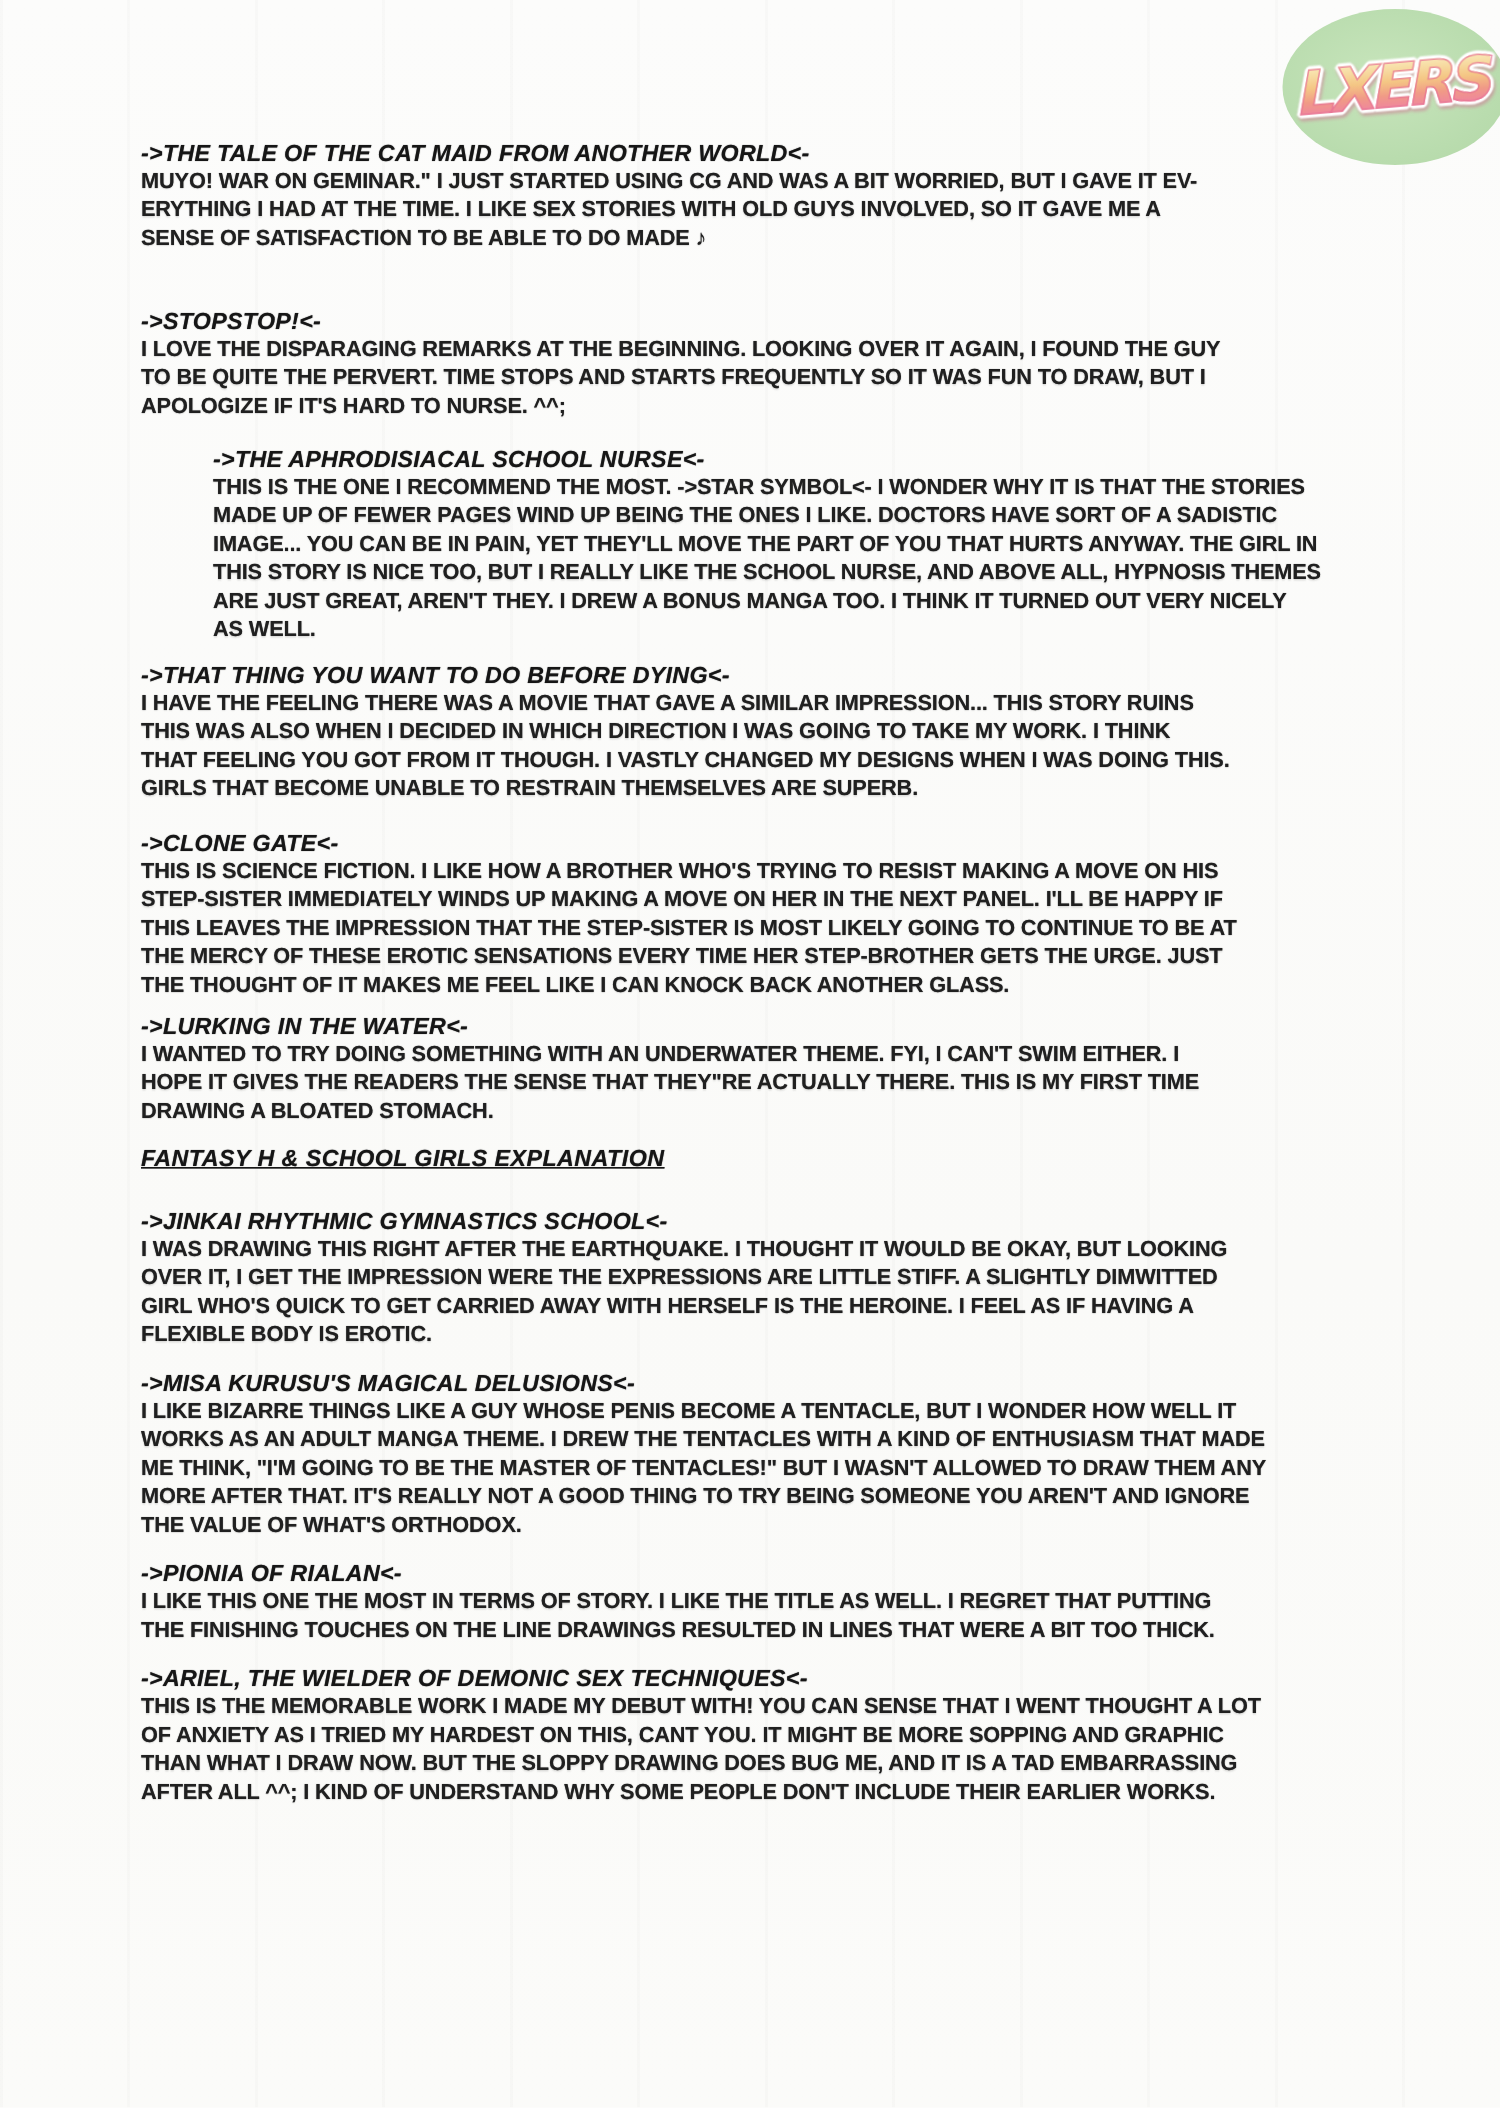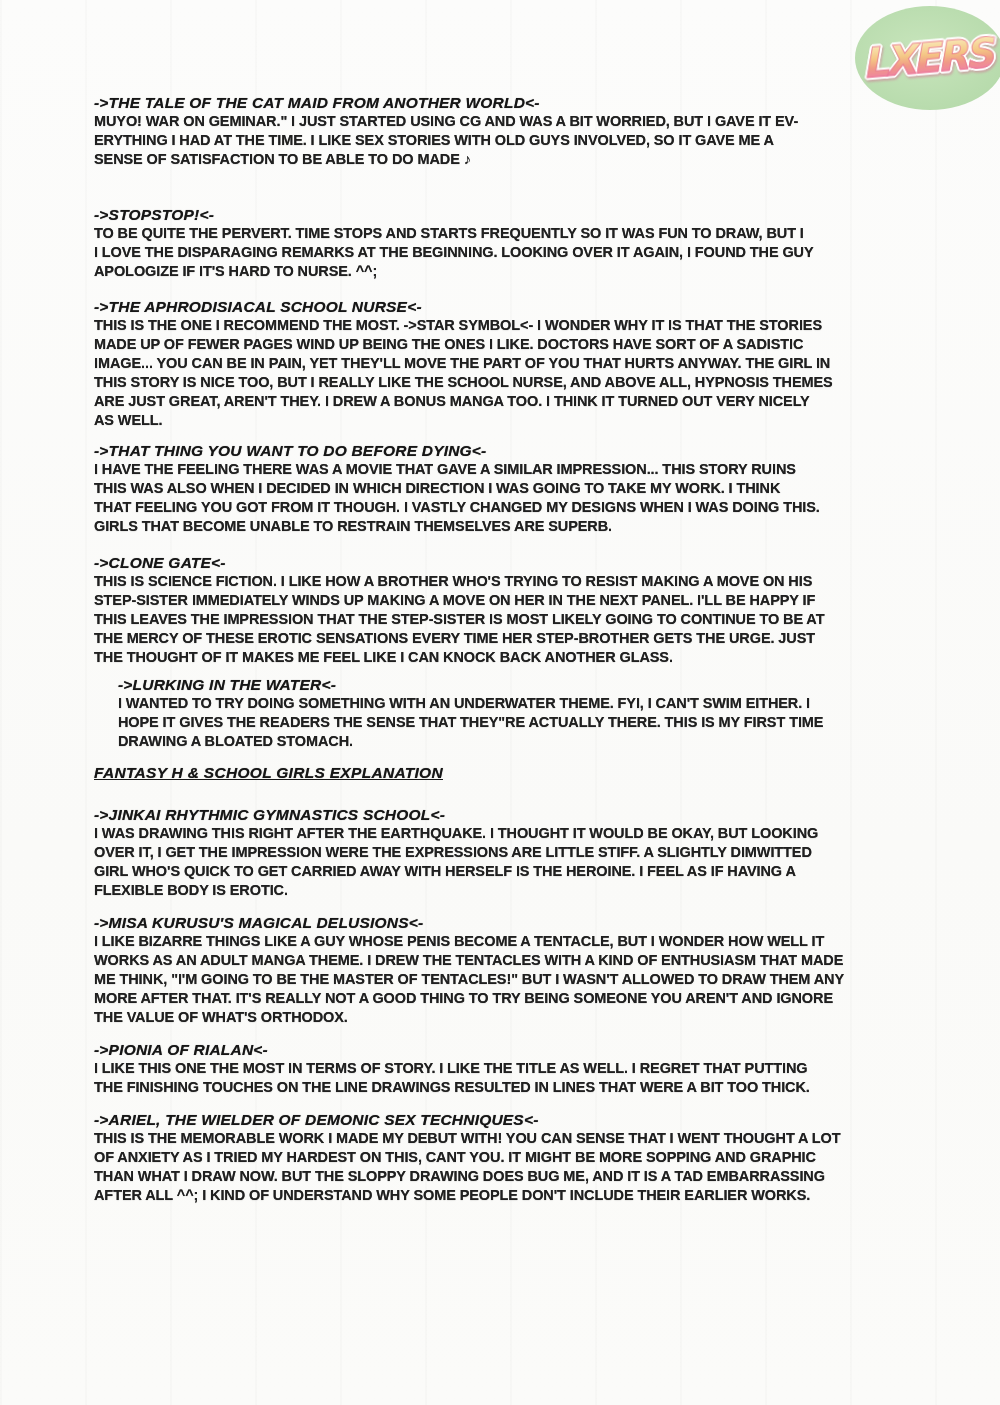--- a/index.html
+++ b/index.html
@@ -63,26 +63,26 @@
         <div class="sec-title">-&gt;THE TALE OF THE CAT MAID FROM ANOTHER WORLD&lt;-</div>
         <div class="sec-body">
           <div class="body-line">MUYO! WAR ON GEMINAR."   I JUST STARTED USING CG AND WAS A BIT WORRIED, BUT I GAVE IT EV-</div>
           <div class="body-line">ERYTHING I HAD AT THE TIME.  I LIKE SEX STORIES WITH OLD GUYS INVOLVED, SO IT GAVE ME A</div>
           <div class="body-line">SENSE OF SATISFACTION TO BE ABLE TO DO MADE ♪</div>
         </div>
       </div>
       <div class="sec" style="top: 205px;">
         <div class="sec-title">-&gt;STOPSTOP!&lt;-</div>
         <div class="sec-body">
+          <div class="body-line">I LOVE THE DISPARAGING REMARKS AT THE BEGINNING.  LOOKING OVER IT AGAIN, I FOUND THE GUY</div>
           <div class="body-line">TO BE QUITE THE PERVERT.  TIME STOPS AND STARTS FREQUENTLY SO IT WAS FUN TO DRAW, BUT I</div>
-          <div class="body-line">I LOVE THE DISPARAGING REMARKS AT THE BEGINNING.  LOOKING OVER IT AGAIN, I FOUND THE GUY</div>
           <div class="body-line">APOLOGIZE IF IT'S HARD TO NURSE. ^^;</div>
         </div>
       </div>
-      <div class="sec" style="top: 297px;">
+      <div class="sec" style="top: 297px; margin-left: 48px;">
         <div class="sec-title">-&gt;THE APHRODISIACAL SCHOOL NURSE&lt;-</div>
         <div class="sec-body">
           <div class="body-line">THIS IS THE ONE I RECOMMEND THE MOST. -&gt;STAR SYMBOL&lt;- I WONDER WHY IT IS THAT THE STORIES</div>
           <div class="body-line">MADE UP OF FEWER PAGES WIND UP BEING THE ONES I LIKE.  DOCTORS HAVE SORT OF A SADISTIC</div>
           <div class="body-line">IMAGE...  YOU CAN BE IN PAIN, YET THEY'LL MOVE THE PART OF YOU THAT HURTS ANYWAY.  THE GIRL IN</div>
           <div class="body-line">THIS STORY IS NICE TOO, BUT I REALLY LIKE THE SCHOOL NURSE, AND ABOVE ALL, HYPNOSIS THEMES</div>
           <div class="body-line">ARE JUST GREAT, AREN'T THEY.  I DREW A BONUS MANGA TOO.  I THINK IT TURNED OUT VERY NICELY</div>
           <div class="body-line">AS WELL.</div>
         </div>
       </div>
@@ -98,21 +98,21 @@
       <div class="sec" style="top: 553px;">
         <div class="sec-title">-&gt;CLONE GATE&lt;-</div>
         <div class="sec-body">
           <div class="body-line">THIS IS SCIENCE FICTION.  I LIKE HOW A BROTHER WHO'S TRYING TO RESIST MAKING A MOVE ON HIS</div>
           <div class="body-line">STEP-SISTER IMMEDIATELY WINDS UP MAKING A MOVE ON HER IN THE NEXT PANEL.  I'LL BE HAPPY IF</div>
           <div class="body-line">THIS LEAVES THE IMPRESSION THAT THE STEP-SISTER IS MOST LIKELY GOING TO CONTINUE TO BE AT</div>
           <div class="body-line">THE MERCY OF THESE EROTIC SENSATIONS EVERY TIME HER STEP-BROTHER GETS THE URGE.  JUST</div>
           <div class="body-line">THE THOUGHT OF IT MAKES ME FEEL LIKE I CAN KNOCK BACK ANOTHER GLASS.</div>
         </div>
       </div>
-      <div class="sec" style="top: 675px; margin-left: 24px;">
+      <div class="sec" style="top: 675px;">
         <div class="sec-title">-&gt;LURKING IN THE WATER&lt;-</div>
         <div class="sec-body">
           <div class="body-line">I WANTED TO TRY DOING SOMETHING WITH AN UNDERWATER THEME.   FYI, I CAN'T SWIM EITHER.  I</div>
           <div class="body-line">HOPE IT GIVES THE READERS THE SENSE THAT THEY"RE ACTUALLY THERE.  THIS IS MY FIRST TIME</div>
           <div class="body-line">DRAWING A BLOATED STOMACH.</div>
         </div>
       </div>
       <div class="sec" style="top: 805px;">
         <div class="sec-title">-&gt;JINKAI RHYTHMIC GYMNASTICS SCHOOL&lt;-</div>
         <div class="sec-body">

